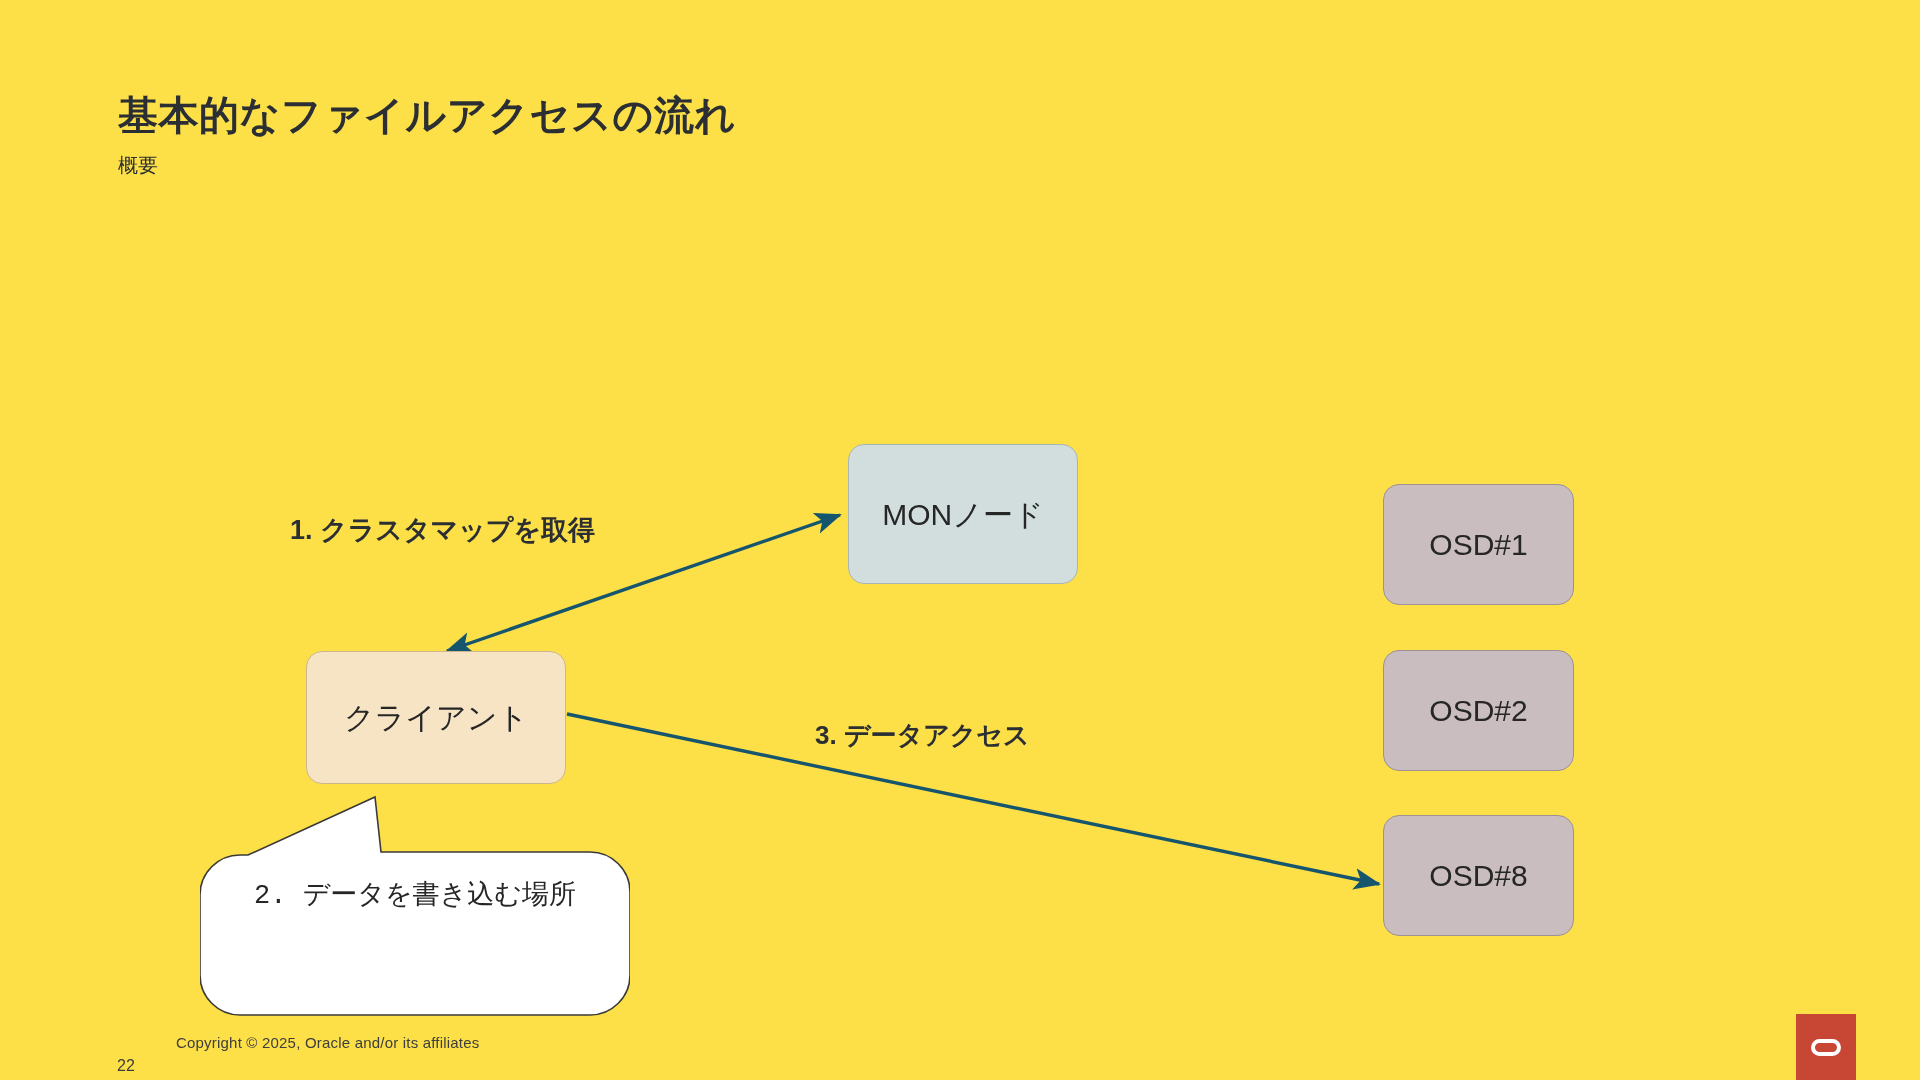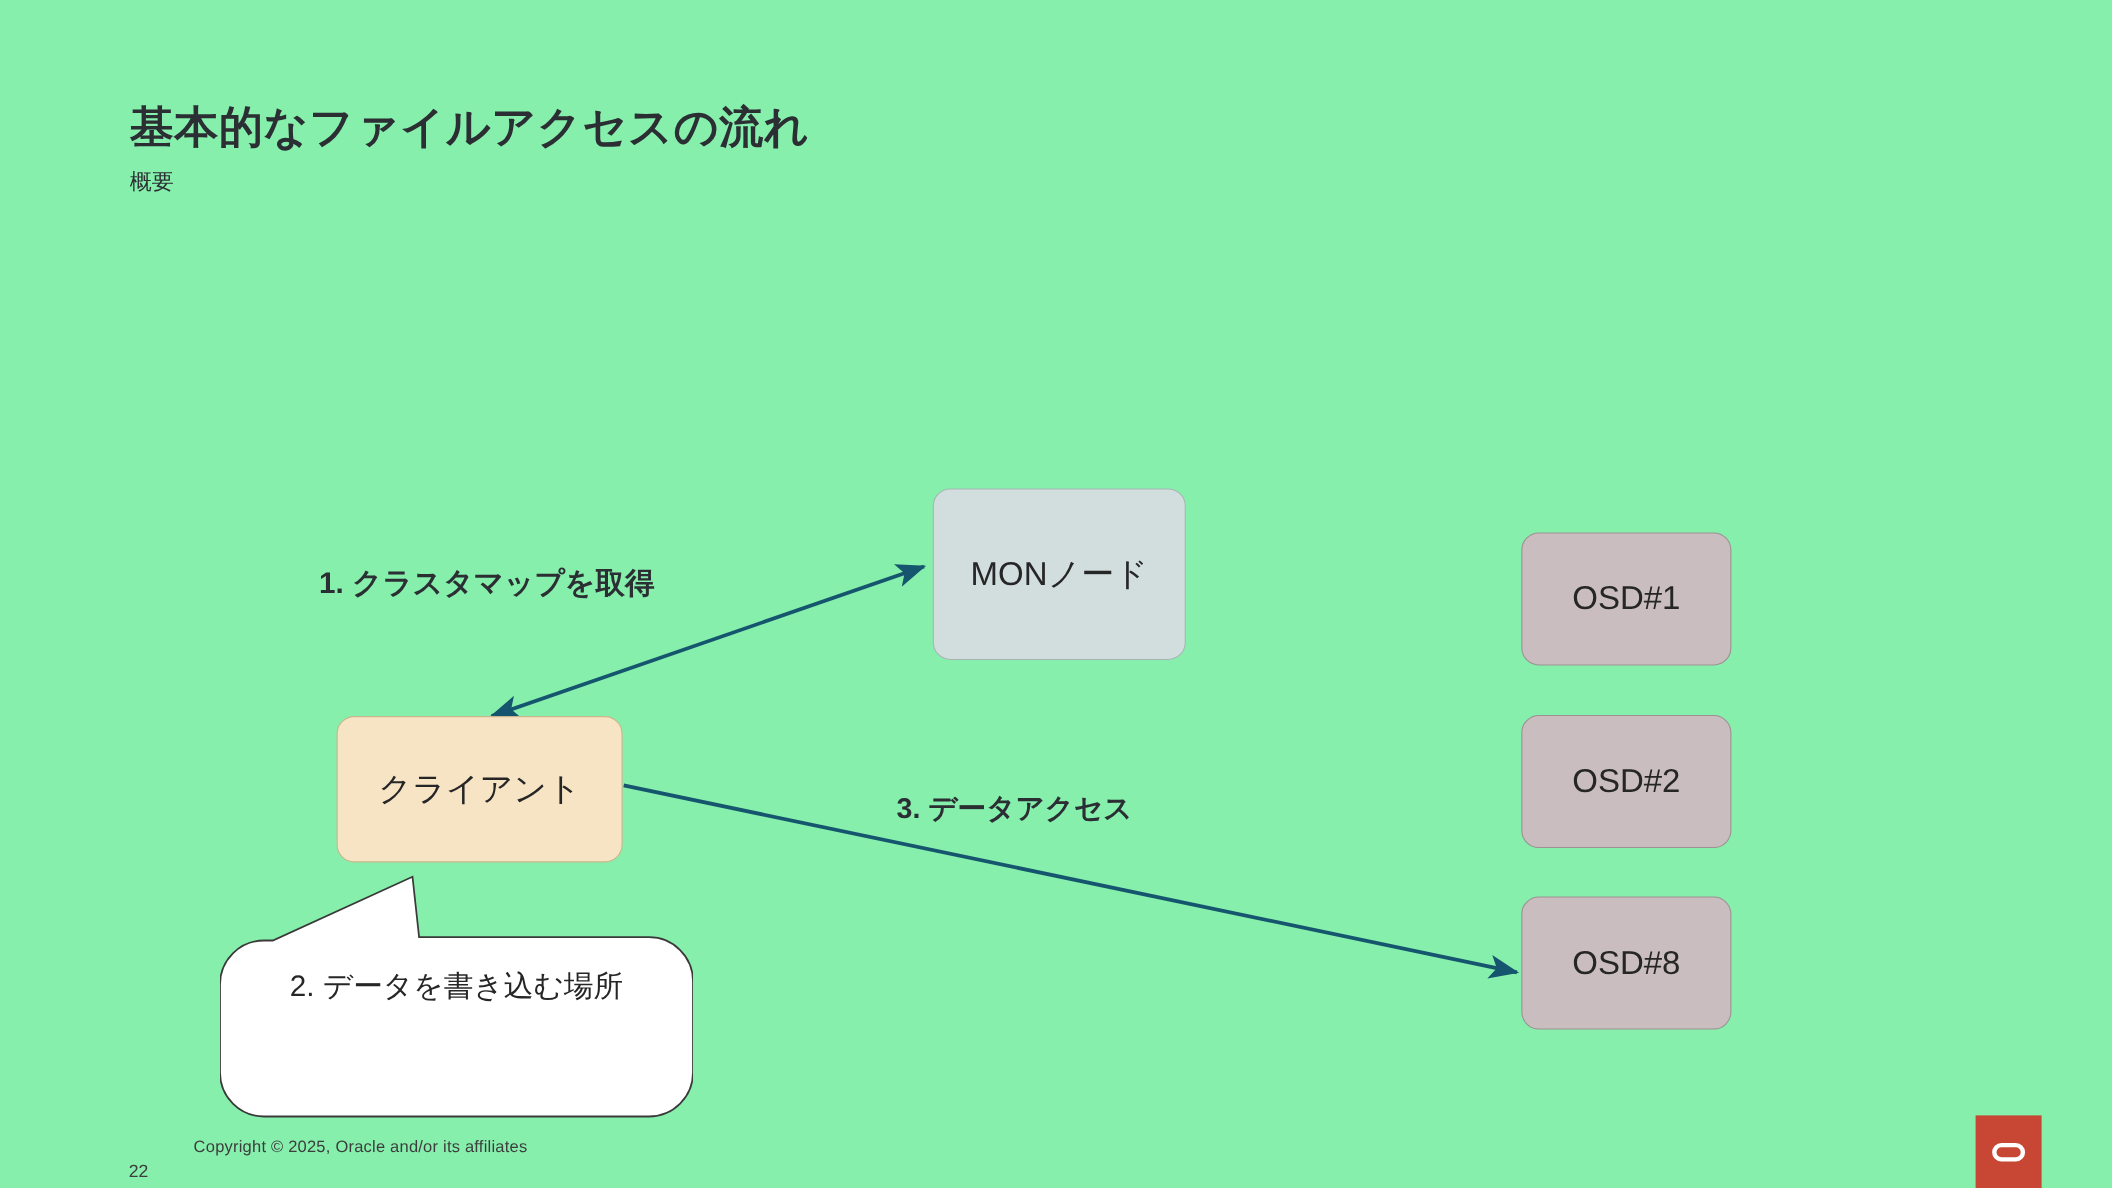--- a/index.html
+++ b/index.html
@@ -7,21 +7,21 @@
     padding: 0;
     background: #ffffff;
   }
   body {
     font-family: "Liberation Sans", "DejaVu Sans", sans-serif;
   }
   #slide {
     position: relative;
     width: 1920px;
     height: 1080px;
-    background: #86efac;
+    background: #fde047;
     overflow: hidden;
   }
 
   
   #slide-title {
     position: absolute;
     left: 118px;
     top: 88px;
     font-size: 40px;
     font-weight: bold;
@@ -50,21 +50,21 @@
     border: 1px solid #9b9b9b;
     font-size: 30px;
     color: #262626;
     line-height: 1.1;
     text-align: center;
   }
   .node.mon {
     left: 848px;
     top: 444px;
     width: 230px;
-    height: 156px;
+    height: 140px;
     background: #d2dedd;
     border-color: #a7b6b5;
   }
   .node.client {
     left: 306px;
     top: 651px;
     width: 260px;
     height: 133px;
     background: #f6e4c4;
     border-color: #cdb68d;
@@ -111,20 +111,21 @@
   }
   #callout-text {
     position: absolute;
     left: 0;
     top: 88px;
     width: 430px;
     text-align: center;
     font-size: 27px;
     line-height: 1.35;
     color: #262626;
+    font-family: Liberation Mono, monospace;
   }
 
   
   #footer-page {
     position: absolute;
     left: 117px;
     top: 1033px;
     font-size: 16px;
     color: #3d3d3d;
     margin-top: 24px;

